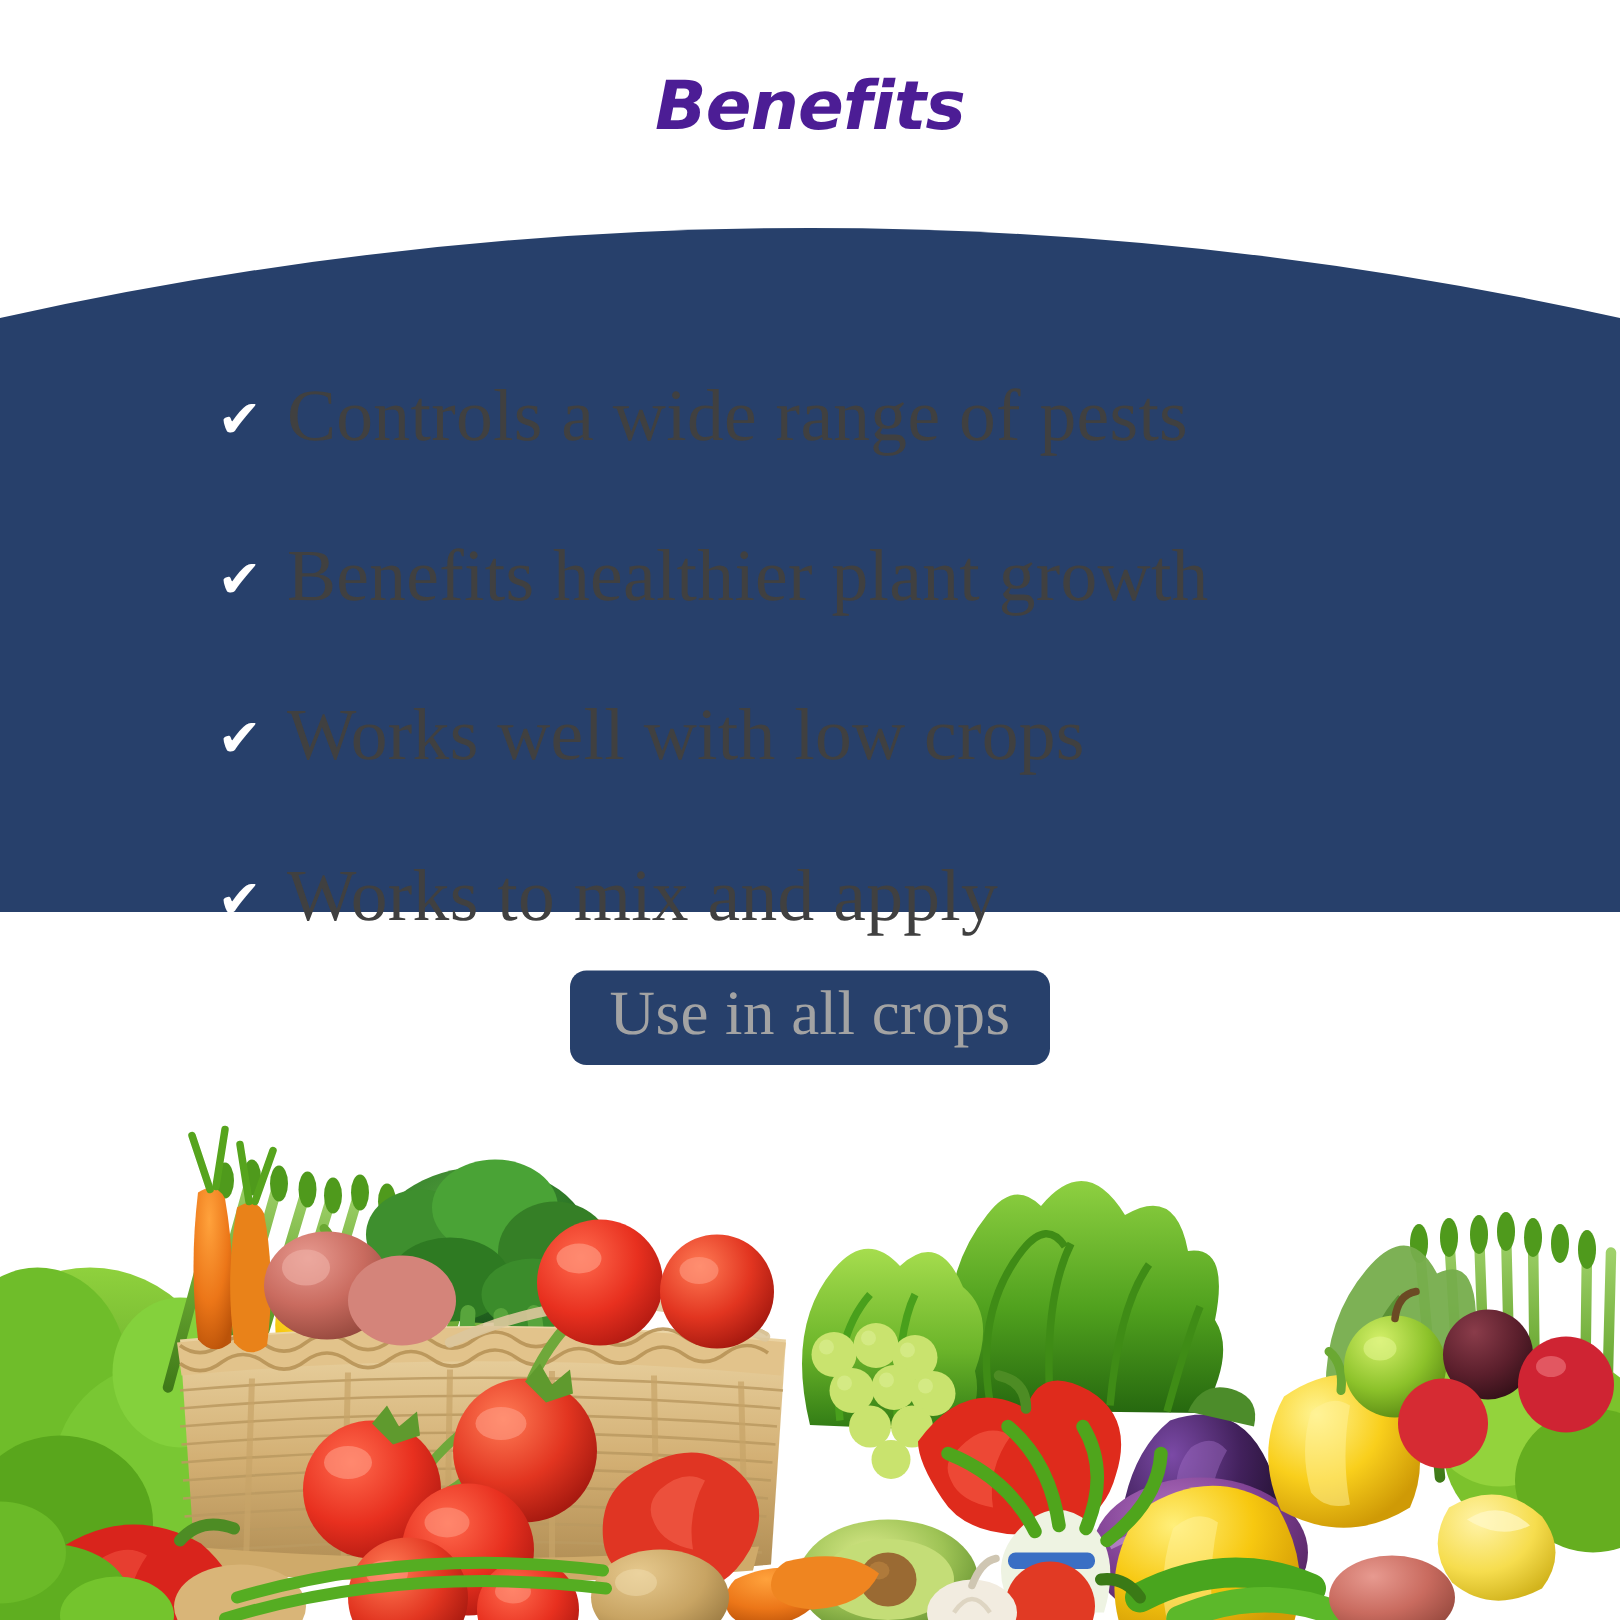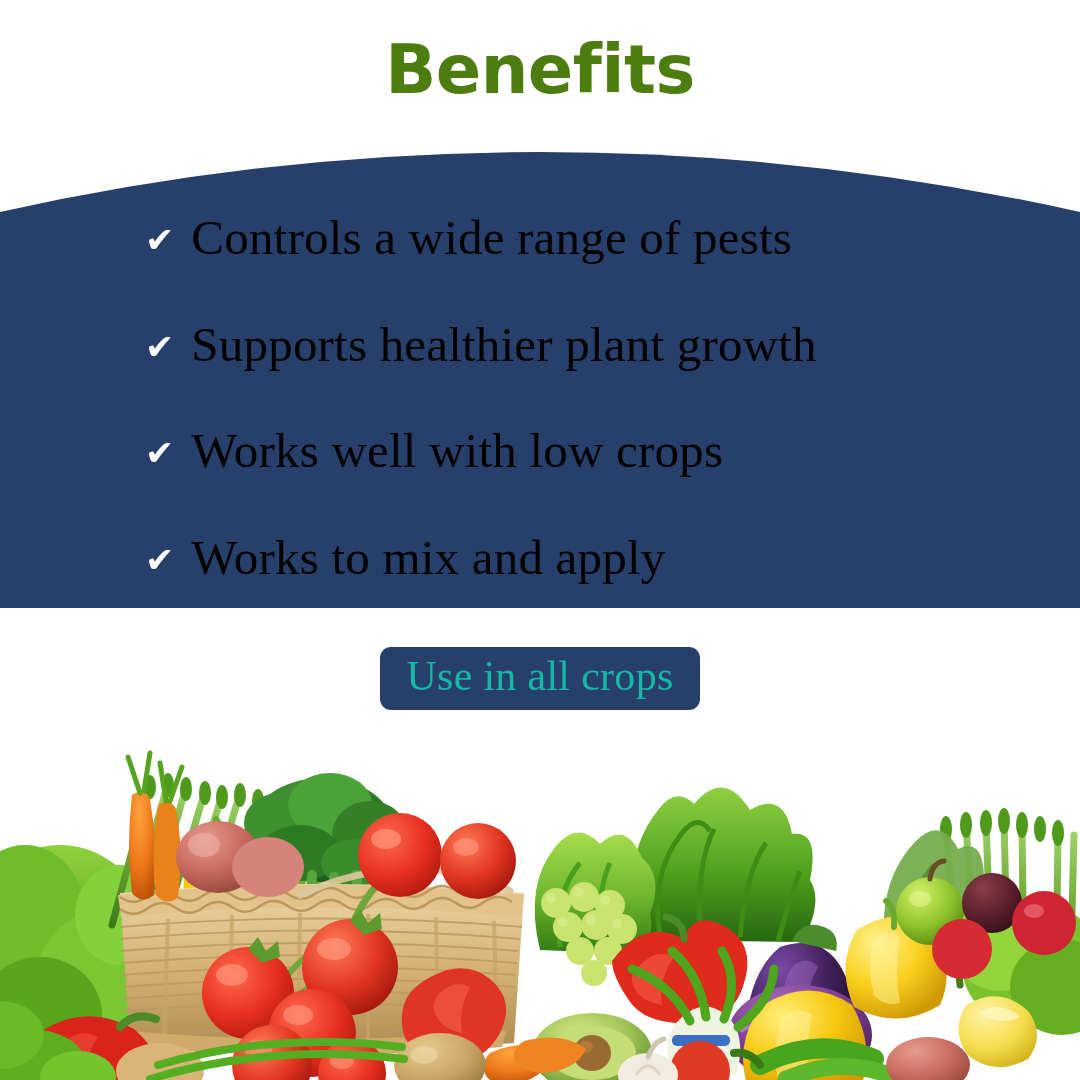--- a/index.html
+++ b/index.html
@@ -32,27 +32,28 @@
     height: 140px;
     display: flex;
     align-items: center;
     justify-content: center;
     background: #ffffff;
     z-index: 5;
   }
   .page-title {
     font-family: "DejaVu Sans", "Liberation Sans", sans-serif;
     font-weight: bold;
-    font-size: 67px;
+    font-size: 45px;
     letter-spacing: -0.5px;
-    color: #4d7c0f;
+    color: #4c1d95;
     line-height: 1;
     margin: 0;
     padding: 0;
     text-rendering: optimizeLegibility;
+    font-style: italic;
   }
 
   
   .banner-wrap {
     position: absolute;
     left: 0;
     top: 120px;
     width: 1080px;
     height: 490px;
     z-index: 2;
@@ -97,40 +98,41 @@
     line-height: 1;
     color: #ffffff;
     margin-right: 17px;
     font-weight: bold;
     transform: translateY(-2px);
   }
   .benefit-text {
     font-family: "Liberation Serif", "DejaVu Serif", serif;
     font-size: 49px;
     line-height: 1;
-    color: #000000;
+    color: #404040;
     letter-spacing: 0.2px;
+    margin-top: 39px;
   }
 
   
   .badge-row {
     position: absolute;
     left: 0;
     top: 608px;
     width: 1080px;
     height: 137px;
     display: flex;
     align-items: center;
     justify-content: center;
     z-index: 4;
     background: transparent;
   }
   .crops-badge {
     background: #27406b;
-    color: #14b8a6;
+    color: #a3a3a3;
     border-radius: 11px;
     padding: 7px 26px 11px 26px;
     font-family: "Liberation Serif", "DejaVu Serif", serif;
     font-size: 42px;
     line-height: 1.08;
     letter-spacing: 0.3px;
     white-space: nowrap;
     display: inline-block;
     transform: translateY(2px);
   }
@@ -162,21 +164,21 @@
       <path d="M0,92 Q540,-28 1080,92 L1080,488 L0,488 Z" fill="#27406b"></path>
     </svg>
 
     <ul class="benefits-list">
       <li class="benefit-item">
         <span class="check-icon">✔</span>
         <span class="benefit-text">Controls a wide range of pests</span>
       </li>
       <li class="benefit-item">
         <span class="check-icon">✔</span>
-        <span class="benefit-text">Supports healthier plant growth</span>
+        <span class="benefit-text">Benefits healthier plant growth</span>
       </li>
       <li class="benefit-item">
         <span class="check-icon">✔</span>
         <span class="benefit-text">Works well with low crops</span>
       </li>
       <li class="benefit-item">
         <span class="check-icon">✔</span>
         <span class="benefit-text">Works to mix and apply</span>
       </li>
     </ul>

